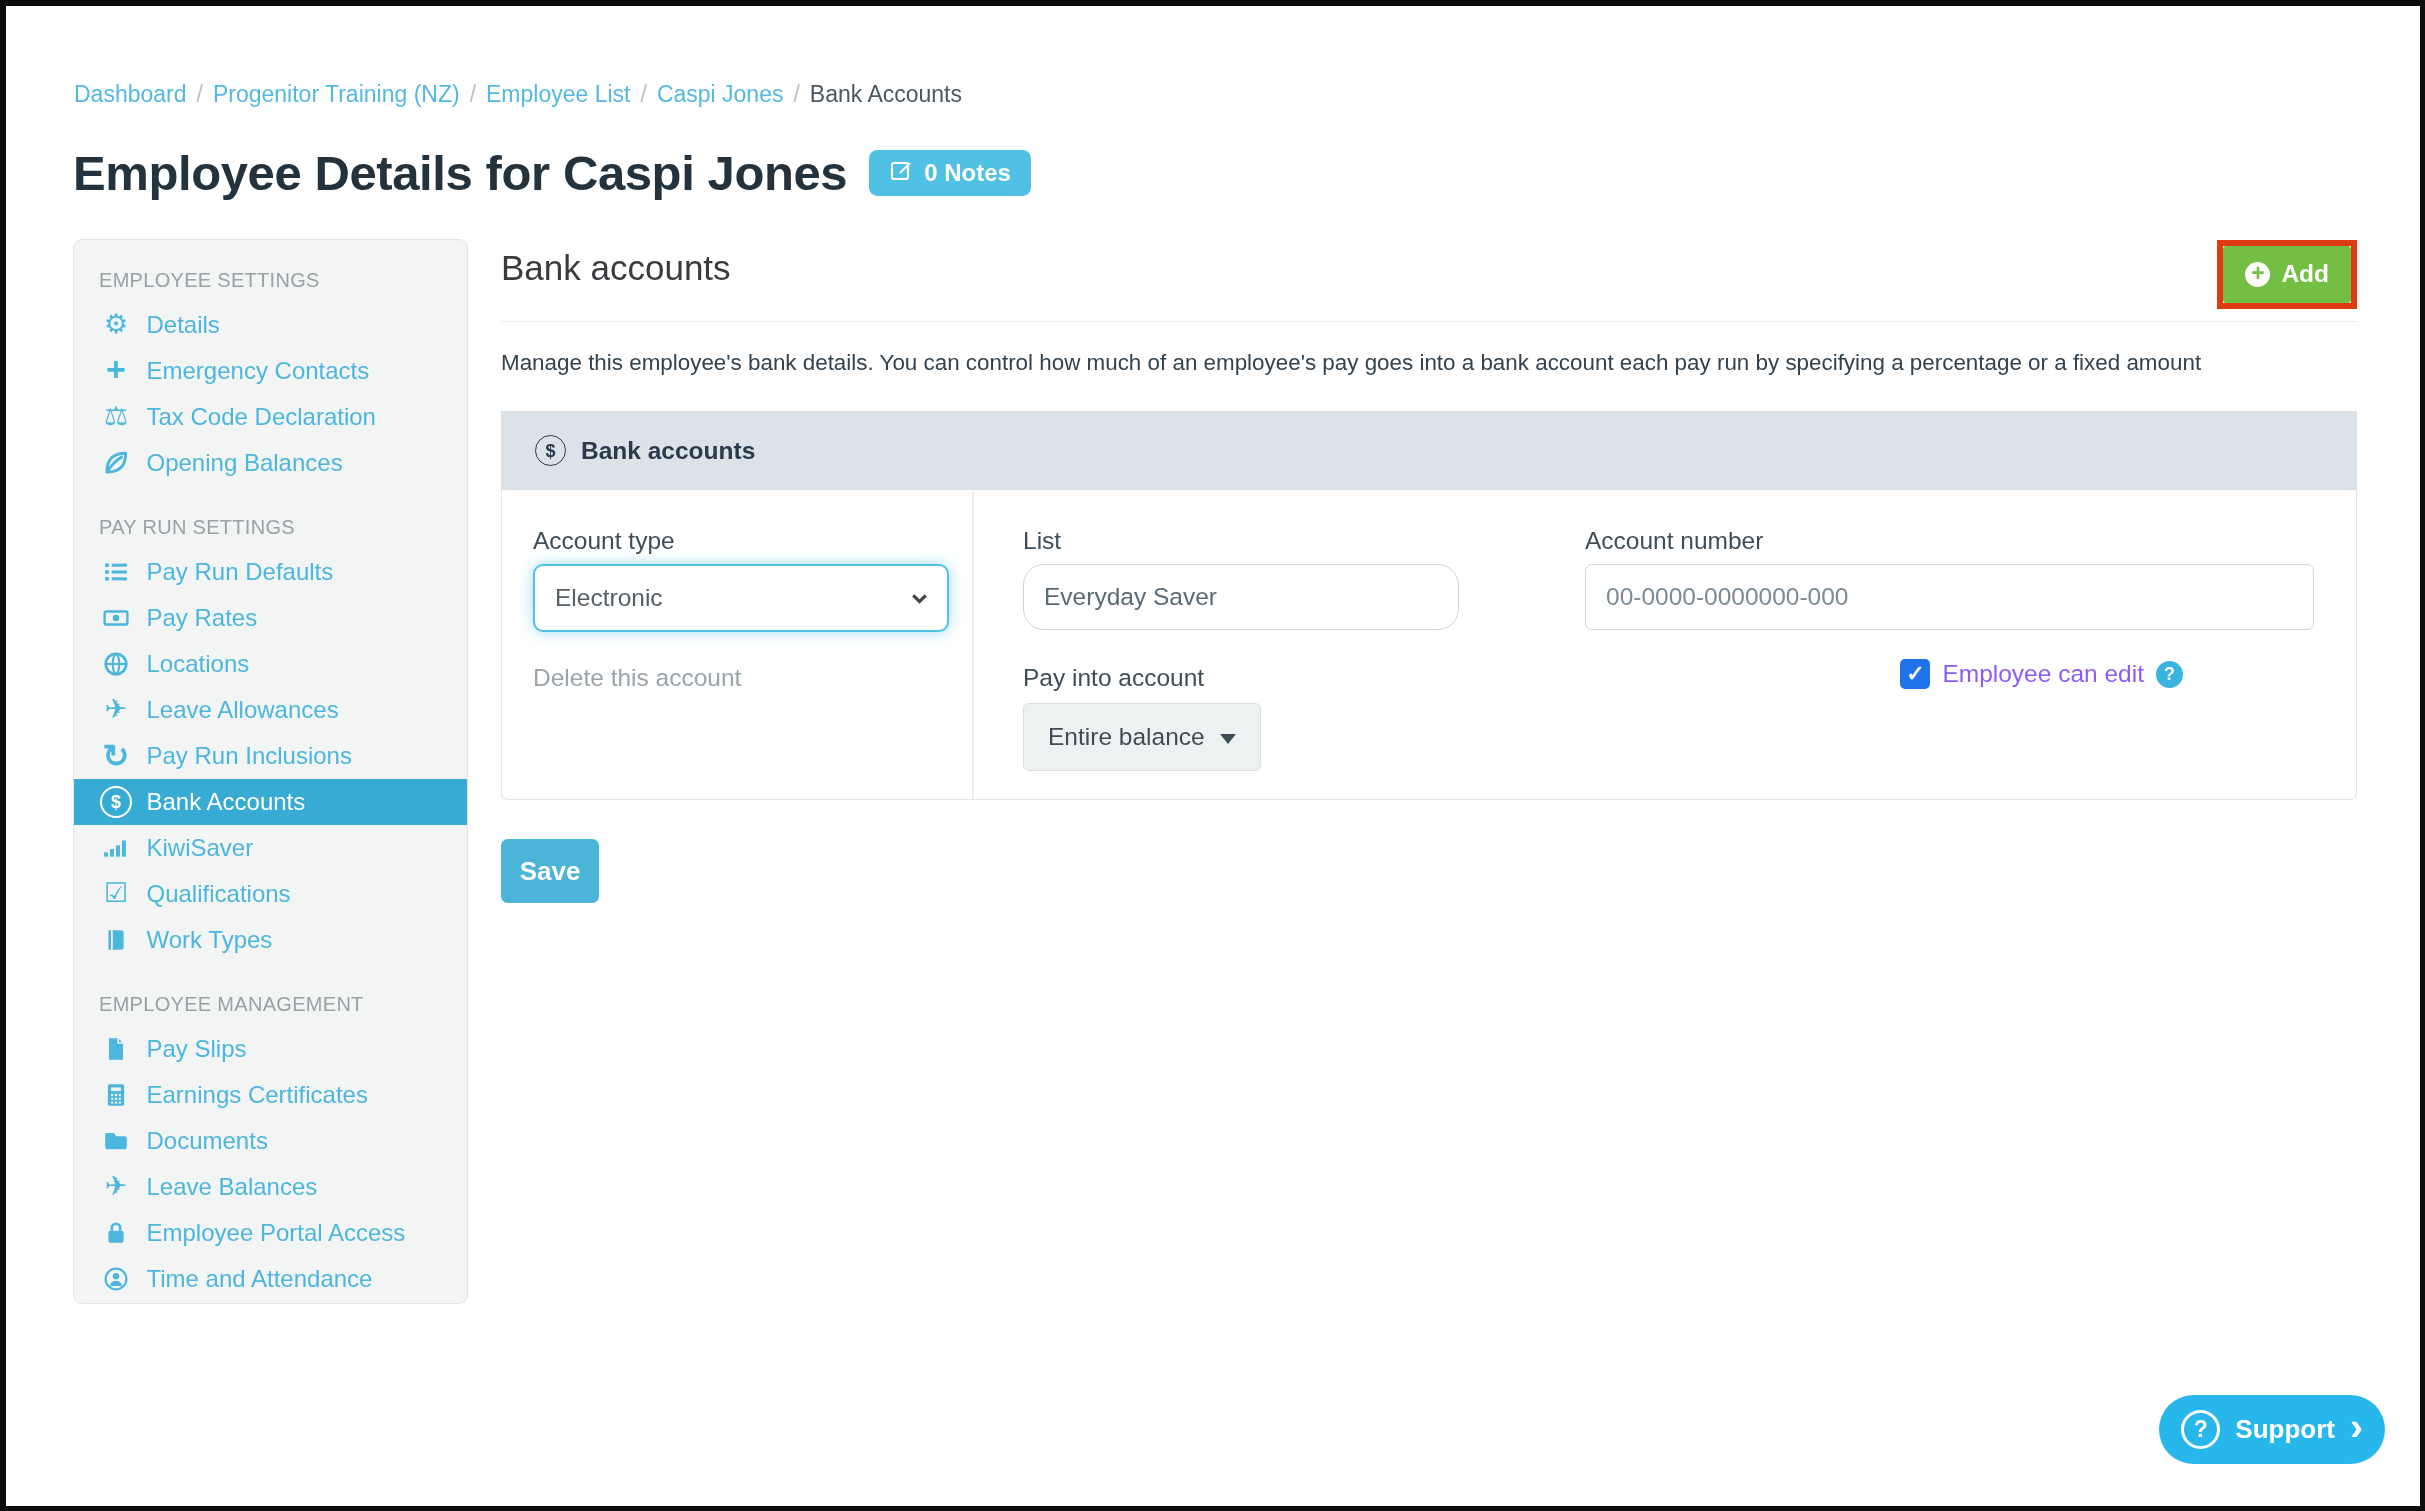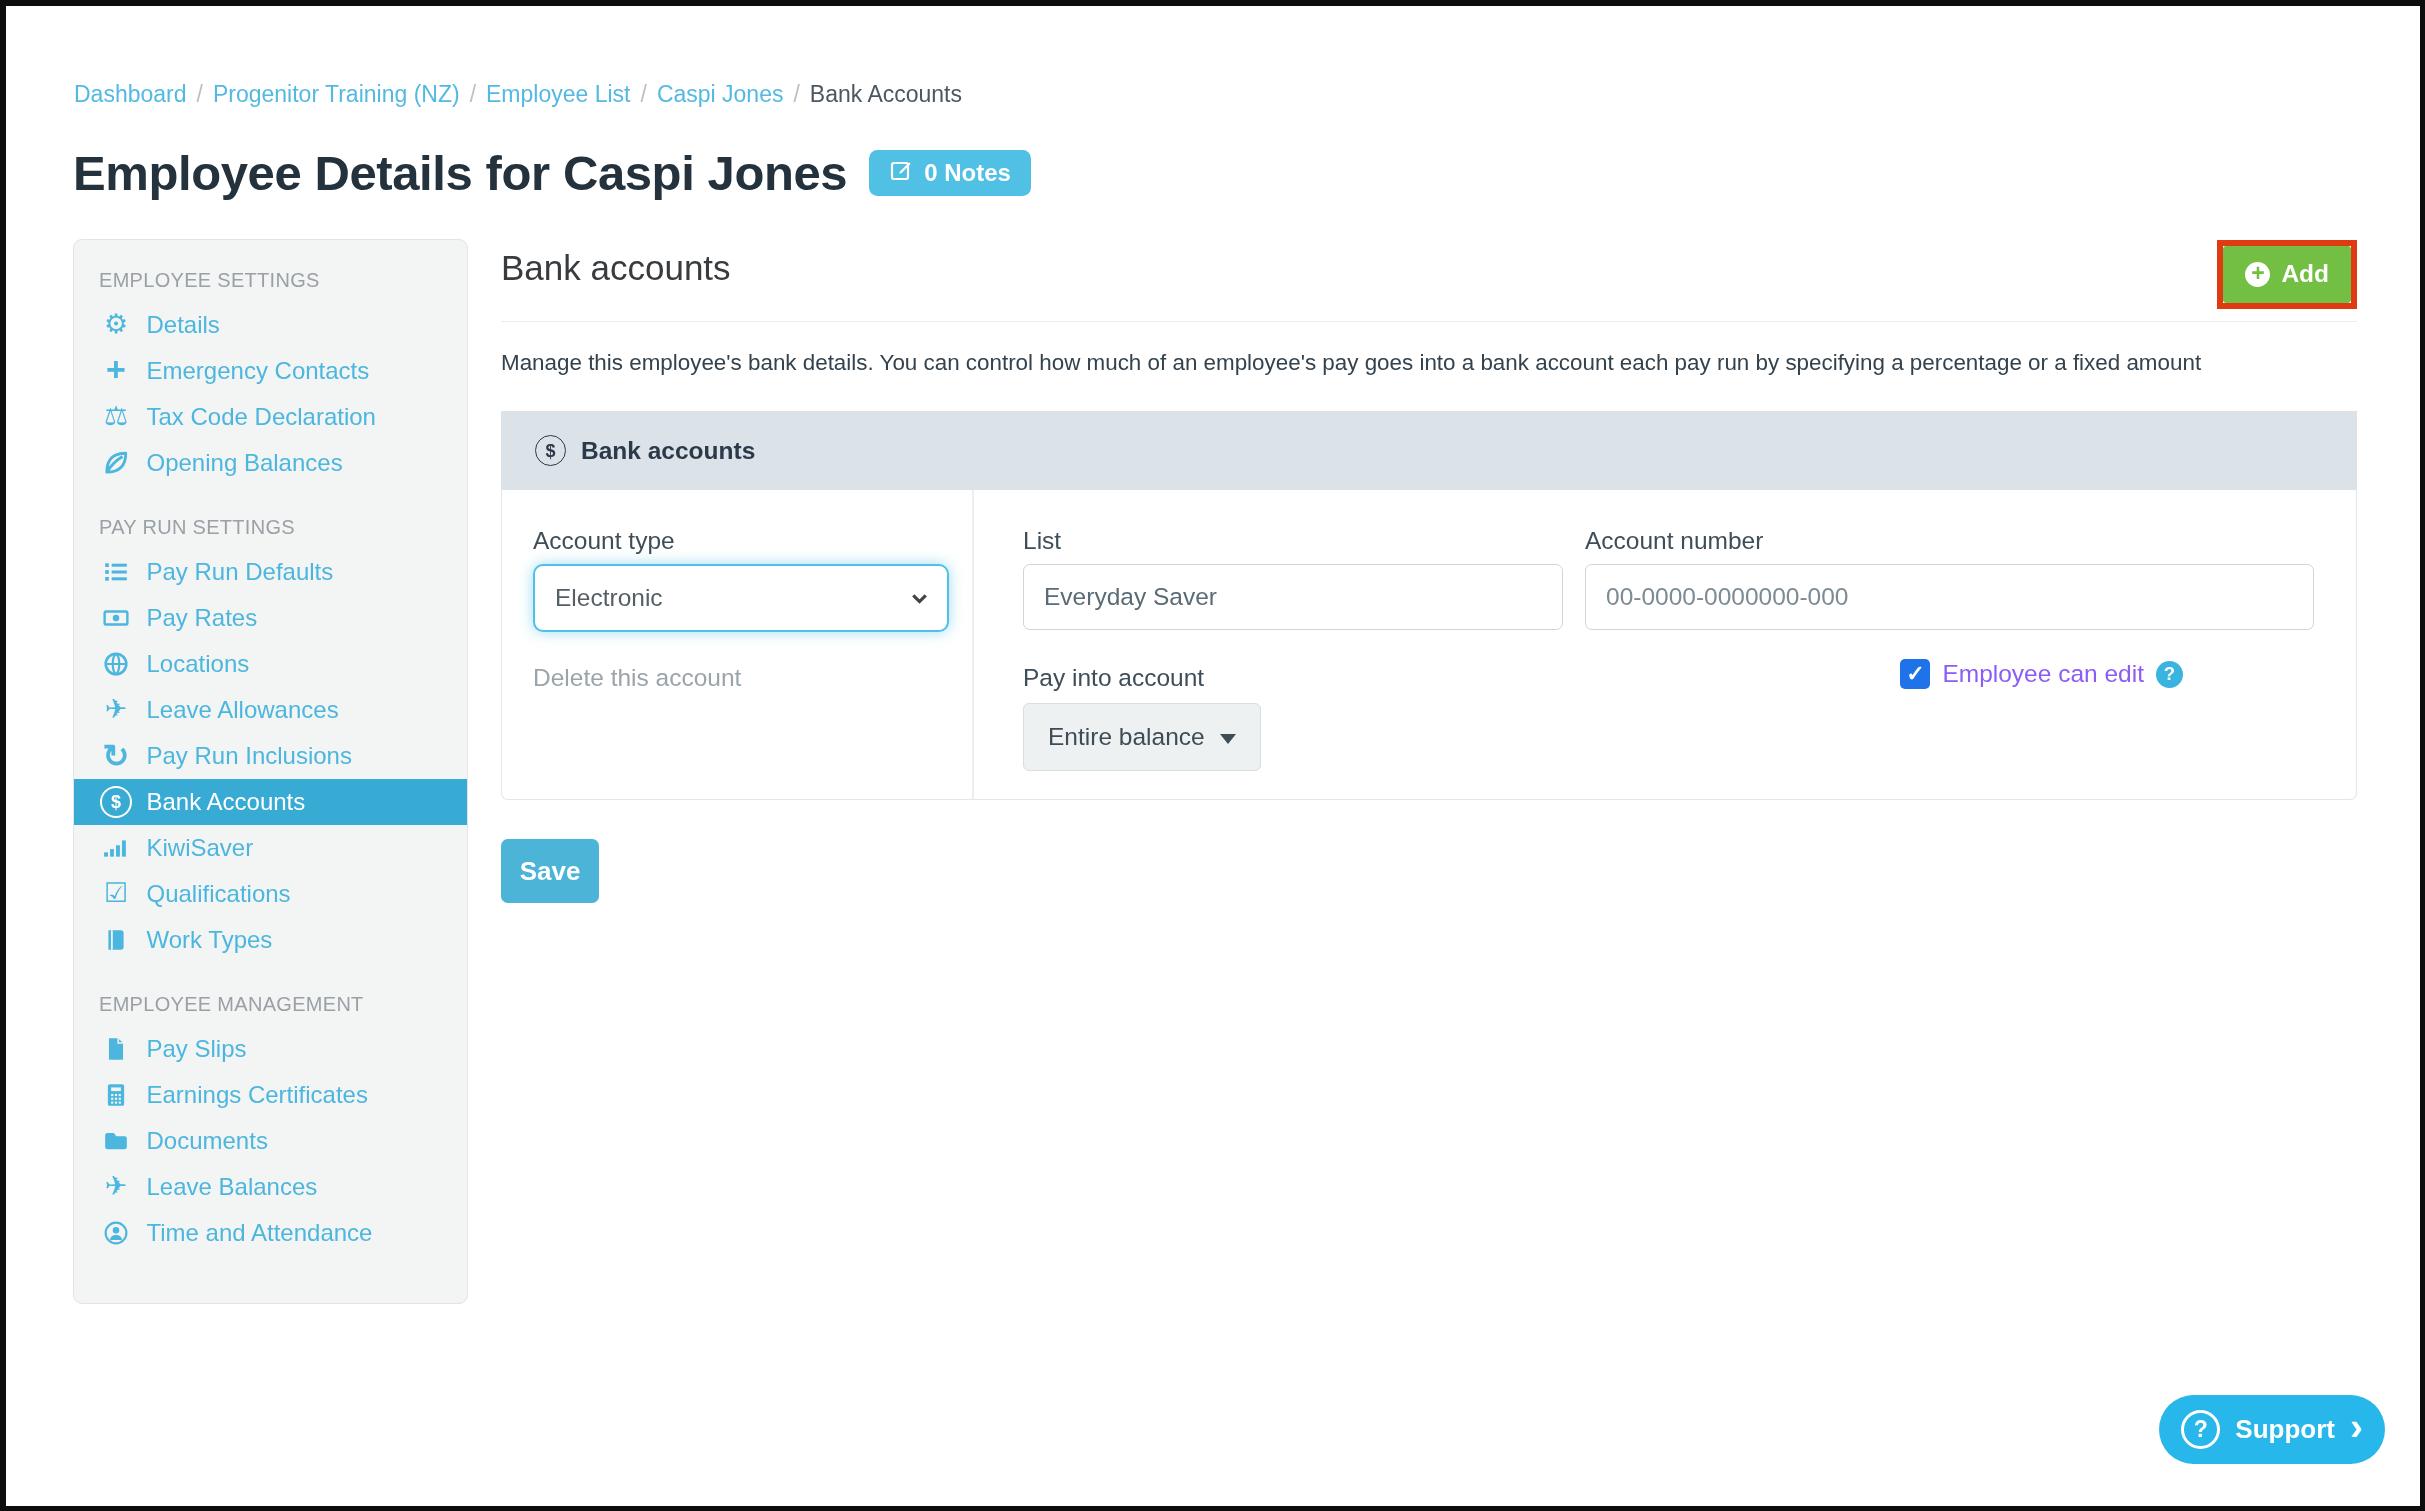--- a/index.html
+++ b/index.html
@@ -59,21 +59,21 @@
     border-radius:0 0 6.8px 6.8px;box-sizing:border-box;}
   .vdiv{position:absolute;left:470px;top:0;bottom:0;width:1.7px;background:#eceeef;}
   .fld-label{position:absolute;top:37px;font-size:24.5px;font-weight:500;color:#3e4e59;}
   .lab1{left:31px;}.lab2{left:521px;}.lab3{left:1083px;}
   .select{position:absolute;left:31px;top:74px;width:416px;height:68px;box-sizing:border-box;
     border:2.5px solid #4fc0e8;border-radius:10px;box-shadow:0 0 13.5px rgba(80,190,232,.55);
     display:flex;align-items:center;padding:0 20px;font-size:24.5px;color:#555f66;background:#fff;cursor:pointer;}
   .select svg{position:absolute;right:15px;width:25px;height:25px;stroke:#444;stroke-width:3;fill:none;}
   .txt-input{position:absolute;top:74px;height:66px;box-sizing:border-box;border:1.7px solid #ccd6db;border-radius:6.8px;
     padding:0 20px;font-size:24.5px;color:#5a6b75;font-family:inherit;background:#fff;}
-  .inp-name{left:521px;width:540px;}
+  .inp-name{left:521px;width:436px;border-radius:21px;}
   .inp-acct{left:1083px;width:729px;}
   .inp-acct::placeholder{color:#7c8b94;opacity:1;}
   .delete-link{position:absolute;left:31px;top:174px;font-size:24.5px;color:#9aa4ab;cursor:pointer;}
   .payinto-label{position:absolute;left:521px;top:174px;font-size:24.5px;font-weight:500;color:#3e4e59;}
   .eb-btn{position:absolute;left:521px;top:213px;height:68px;display:flex;align-items:center;gap:15px;
     background:#eef1f2;border:1.7px solid #d9dee0;border-radius:6px;padding:0 24px;font-size:24.5px;color:#3f4b55;
     font-weight:500;cursor:pointer;font-family:inherit;}
   .caret{width:0;height:0;border-left:8.4px solid transparent;border-right:8.4px solid transparent;
     border-top:10px solid #3f4b55;margin-top:3.4px;}
   .edit-row{position:absolute;right:173px;top:169px;display:flex;align-items:center;gap:12px;}
@@ -268,20 +268,29 @@
       </a>
     <a class="side-item">
       <span class="icon">
           <span class="glyph">✈</span>
         </span>
       <span>Leave Balances</span>
       </a>
     <a class="side-item">
       <span class="icon">
           <svg viewBox="0 0 24 24" fill="currentColor">
+            <rect x="5" y="10" width="14" height="11" rx="1.8"></rect>
+            <path d="M8.2 10 V7.2 a3.8 3.8 0 0 1 7.6 0 V10" fill="none" stroke="currentColor" stroke-width="2.4"></path>
+          </svg>
+        </span>
+      <span>Employee Portal Access</span>
+      </a>
+    <a class="side-item">
+      <span class="icon">
+          <svg viewBox="0 0 24 24" fill="currentColor">
             <circle cx="12" cy="12" r="9.6" fill="none" stroke="currentColor" stroke-width="2"></circle>
             <circle cx="12" cy="9.5" r="3"></circle>
             <path d="M6.5 18.5 a5.5 5 0 0 1 11 0 Z"></path>
           </svg>
         </span>
       <span>Time and Attendance</span>
       </a>
   </aside>
 
   <main class="main">

